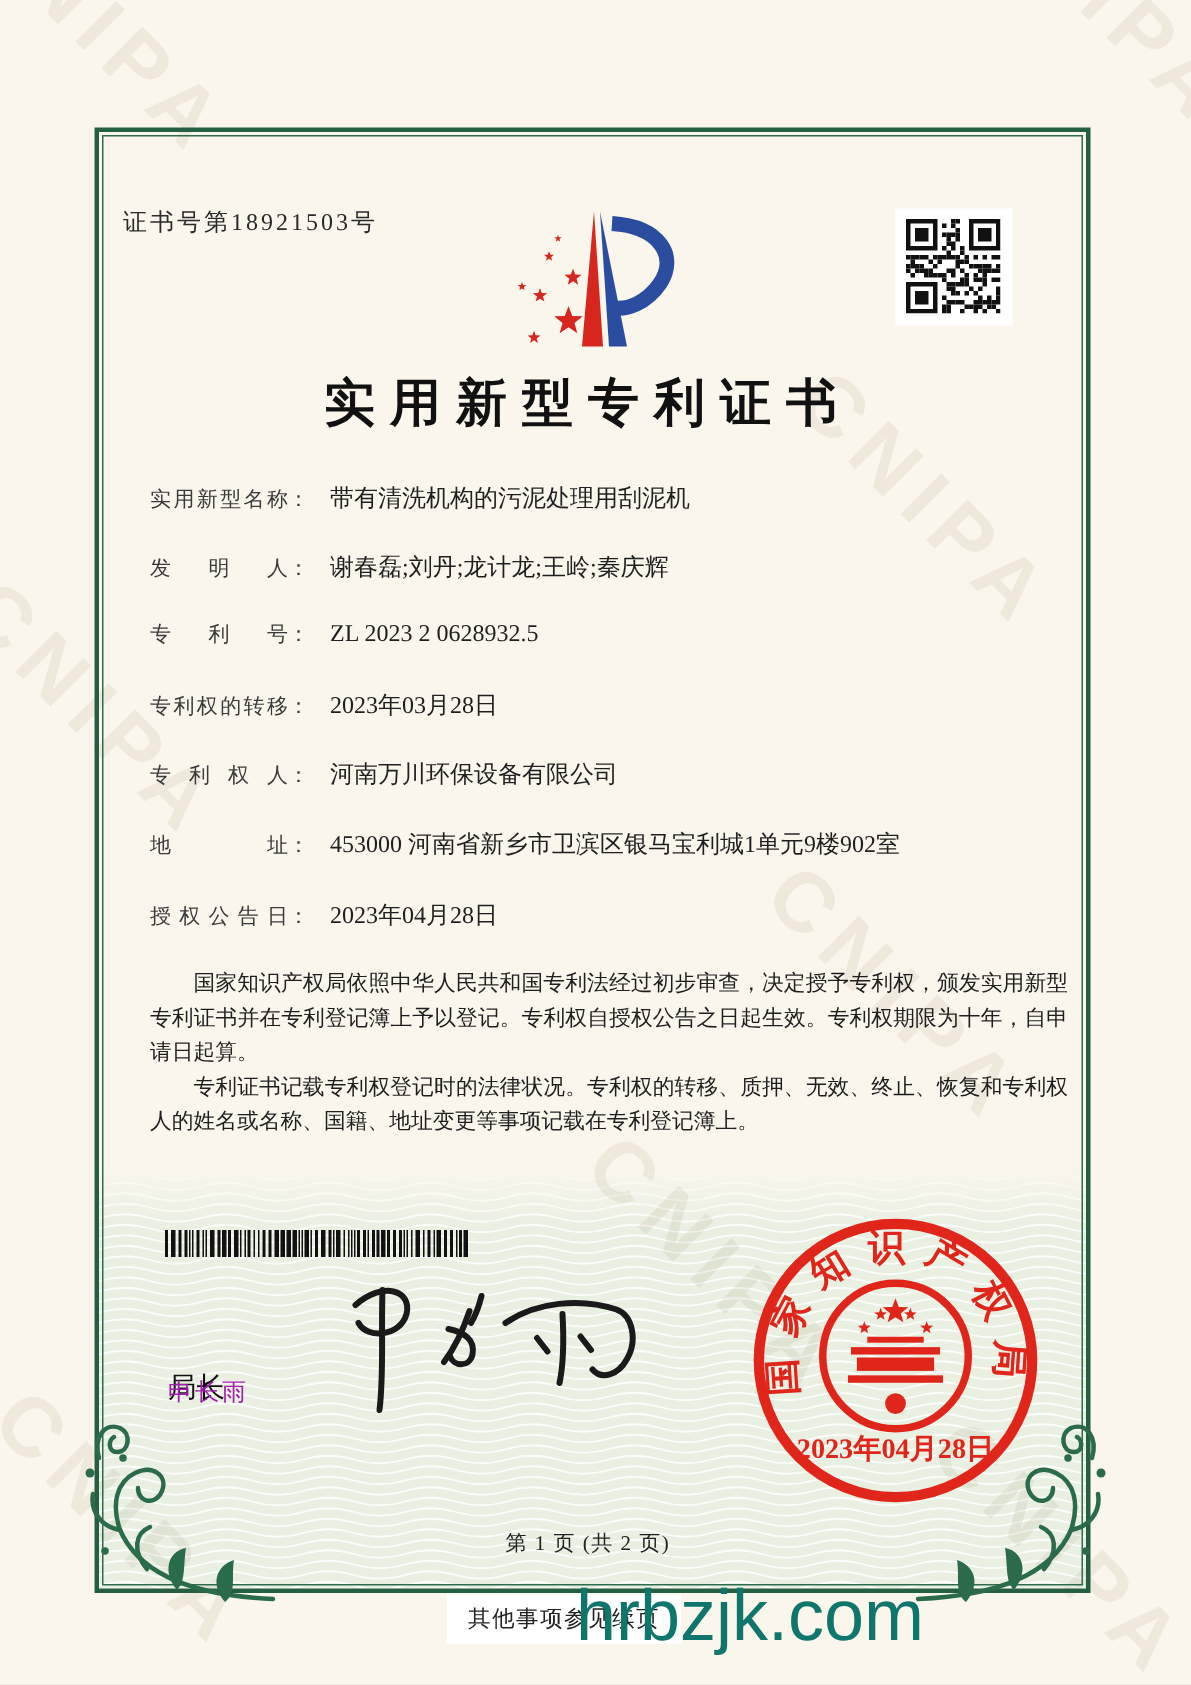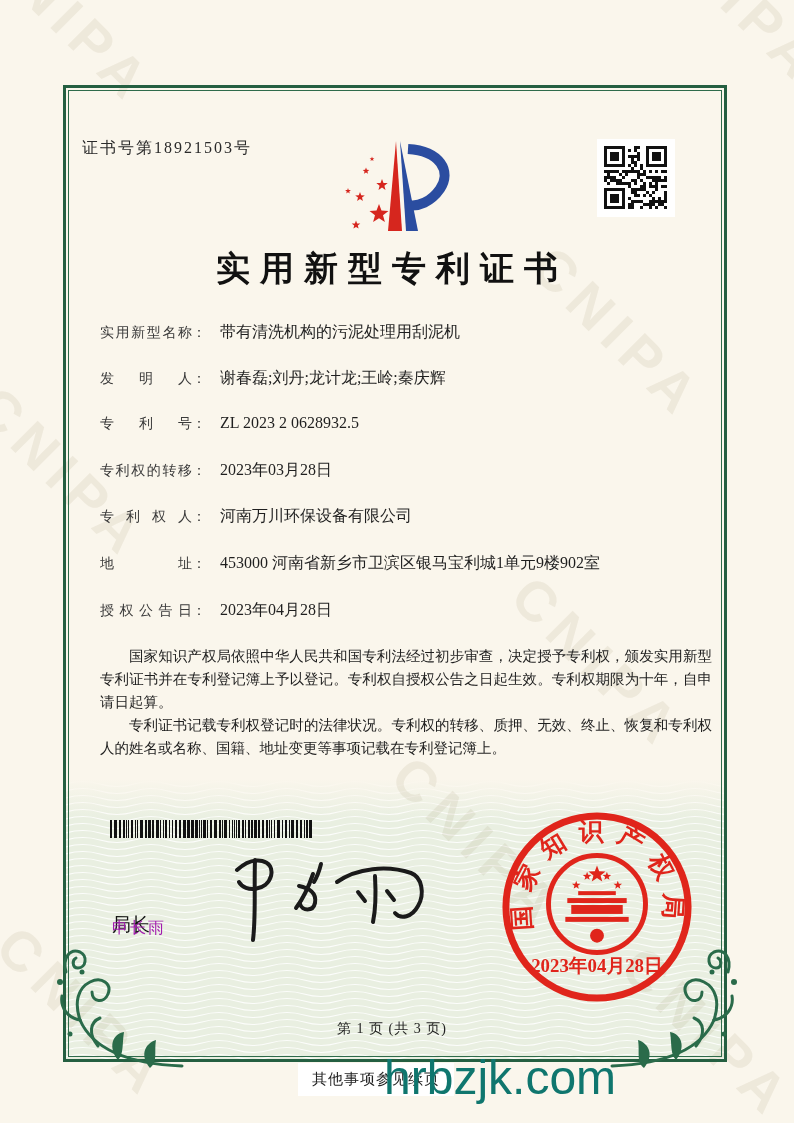--- a/index.html
+++ b/index.html
@@ -423,21 +423,21 @@
         </g>
       <rect x="-19" y="-13" width="38" height="4"></rect>
       <rect x="-30" y="-6" width="60" height="5"></rect>
       <rect x="-26" y="1" width="52" height="9"></rect>
       <rect x="-32" y="13" width="64" height="5"></rect>
       <circle cx="0" cy="32" r="7"></circle>
     </g>
     <text x="100" y="166" text-anchor="middle" font-size="19" font-weight="bold" fill="#e0251b">2023年04月28日</text>
   </svg>
 
-  <div id="pagefooter">第 1 页 (共 3 页)</div>
+  <div id="pagefooter">第 1 页 (共 2 页)</div>
   <div id="notebox">其他事项参见续页</div>
   <div id="sitemark">hrbzjk.com</div>
 
 <div class="wm" style="left: -40px; top: -15px;">CNIPA</div>
     <div class="wm" style="left: 630px; top: -35px;">CNIPA</div>
     <div class="wm" style="left: 510px; top: 300px;">CNIPA</div>
     <div class="wm" style="left: -45px; top: 440px;">CNIPA</div>
     <div class="wm" style="left: 490px; top: 630px;">CNIPA</div>
     <div class="wm" style="left: 370px; top: 810px;">CNIPA</div>
     <div class="wm" style="left: -25px; top: 980px;">CNIPA</div>

